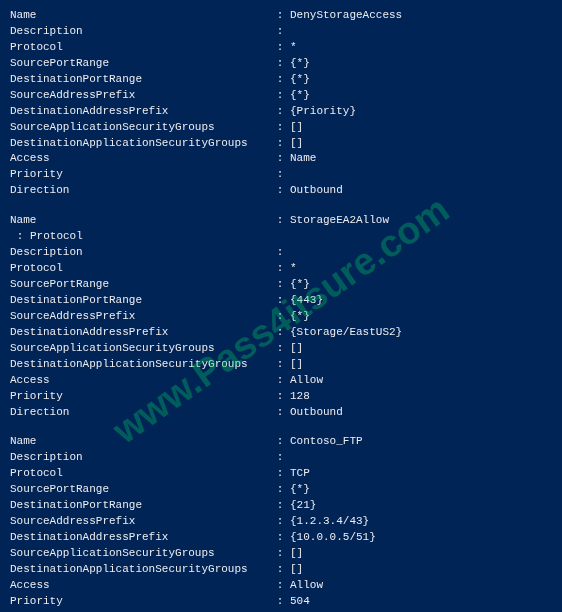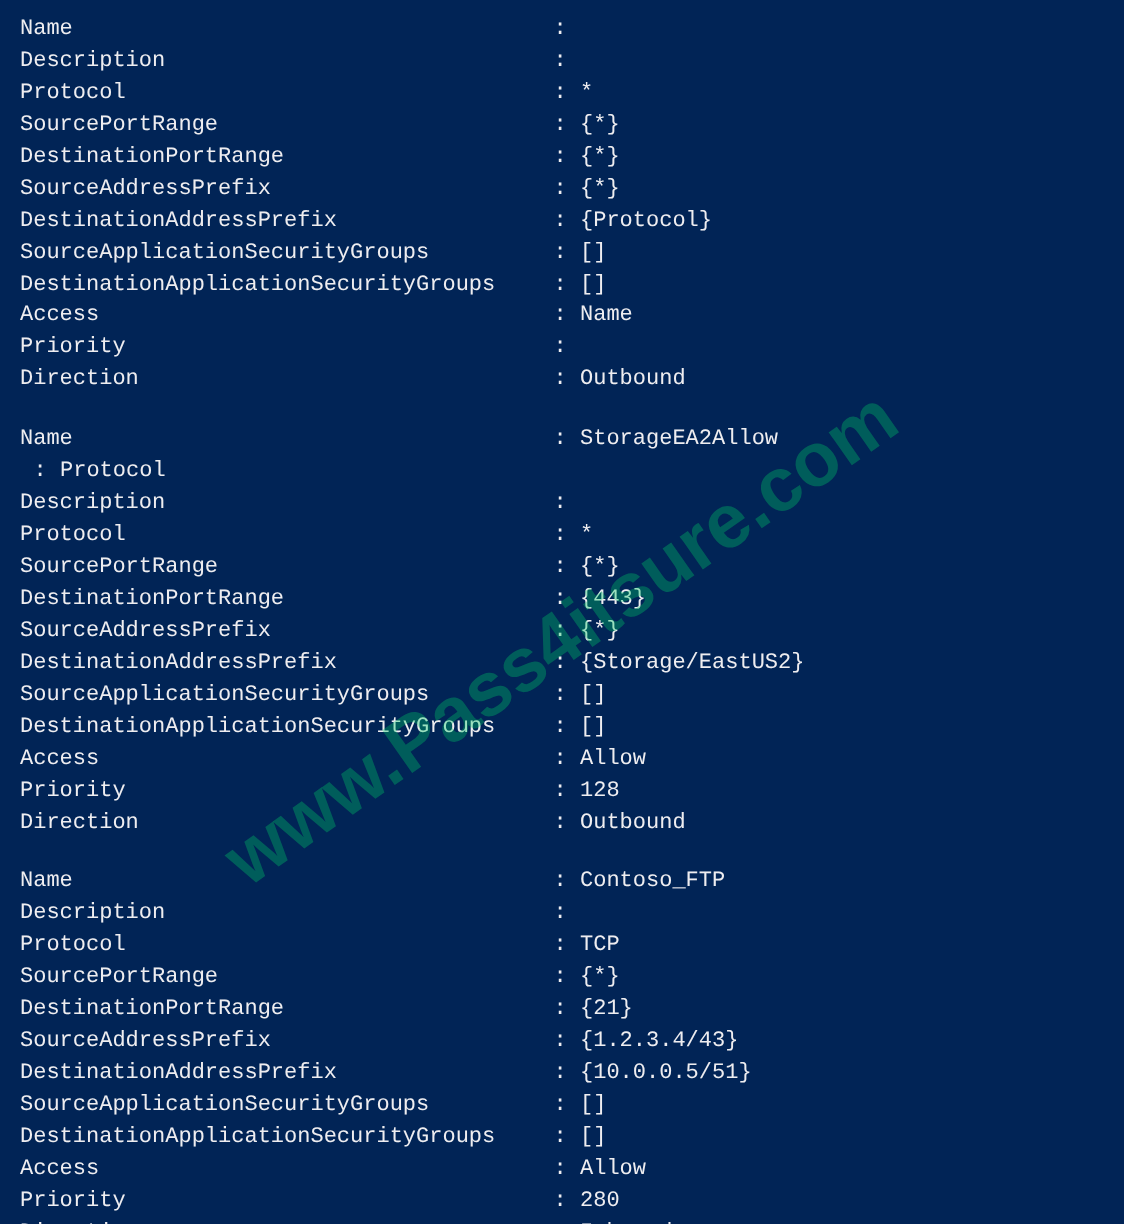--- a/index.html
+++ b/index.html
@@ -57,20 +57,21 @@
 </head>
 <body>
 
 <div class="watermark">www.Pass4itsure.com</div>
 
 <div id="content">
     <div class="block">
       <div class="row">
         <span class="key">Name</span>
         <span class="colon">:</span>
+        <span class="value">DenyStorageAccess</span>
       </div>
       <div class="row">
         <span class="key">Description</span>
         <span class="colon">:</span>
         <span class="value"></span>
       </div>
       <div class="row">
         <span class="key">Protocol</span>
         <span class="colon">:</span>
         <span class="value">*</span>
@@ -86,21 +87,21 @@
         <span class="value">{*}</span>
       </div>
       <div class="row">
         <span class="key">SourceAddressPrefix</span>
         <span class="colon">:</span>
         <span class="value">{*}</span>
       </div>
       <div class="row">
         <span class="key">DestinationAddressPrefix</span>
         <span class="colon">:</span>
-        <span class="value">{Protocol}</span>
+        <span class="value">{Priority}</span>
       </div>
       <div class="row">
         <span class="key">SourceApplicationSecurityGroups</span>
         <span class="colon">:</span>
         <span class="value">[]</span>
       </div>
       <div class="row">
         <span class="key">DestinationApplicationSecurityGroups</span>
         <span class="colon">:</span>
         <span class="value">[]</span>
@@ -235,21 +236,21 @@
         <span class="value">[]</span>
       </div>
       <div class="row">
         <span class="key">Access</span>
         <span class="colon">:</span>
         <span class="value">Allow</span>
       </div>
       <div class="row">
         <span class="key">Priority</span>
         <span class="colon">:</span>
-        <span class="value">280</span>
+        <span class="value">504</span>
       </div>
       <div class="row">
         <span class="key">Direction</span>
         <span class="colon">:</span>
         <span class="value">Inbound</span>
       </div>
     </div>
   </div>
 
 </body></html>

